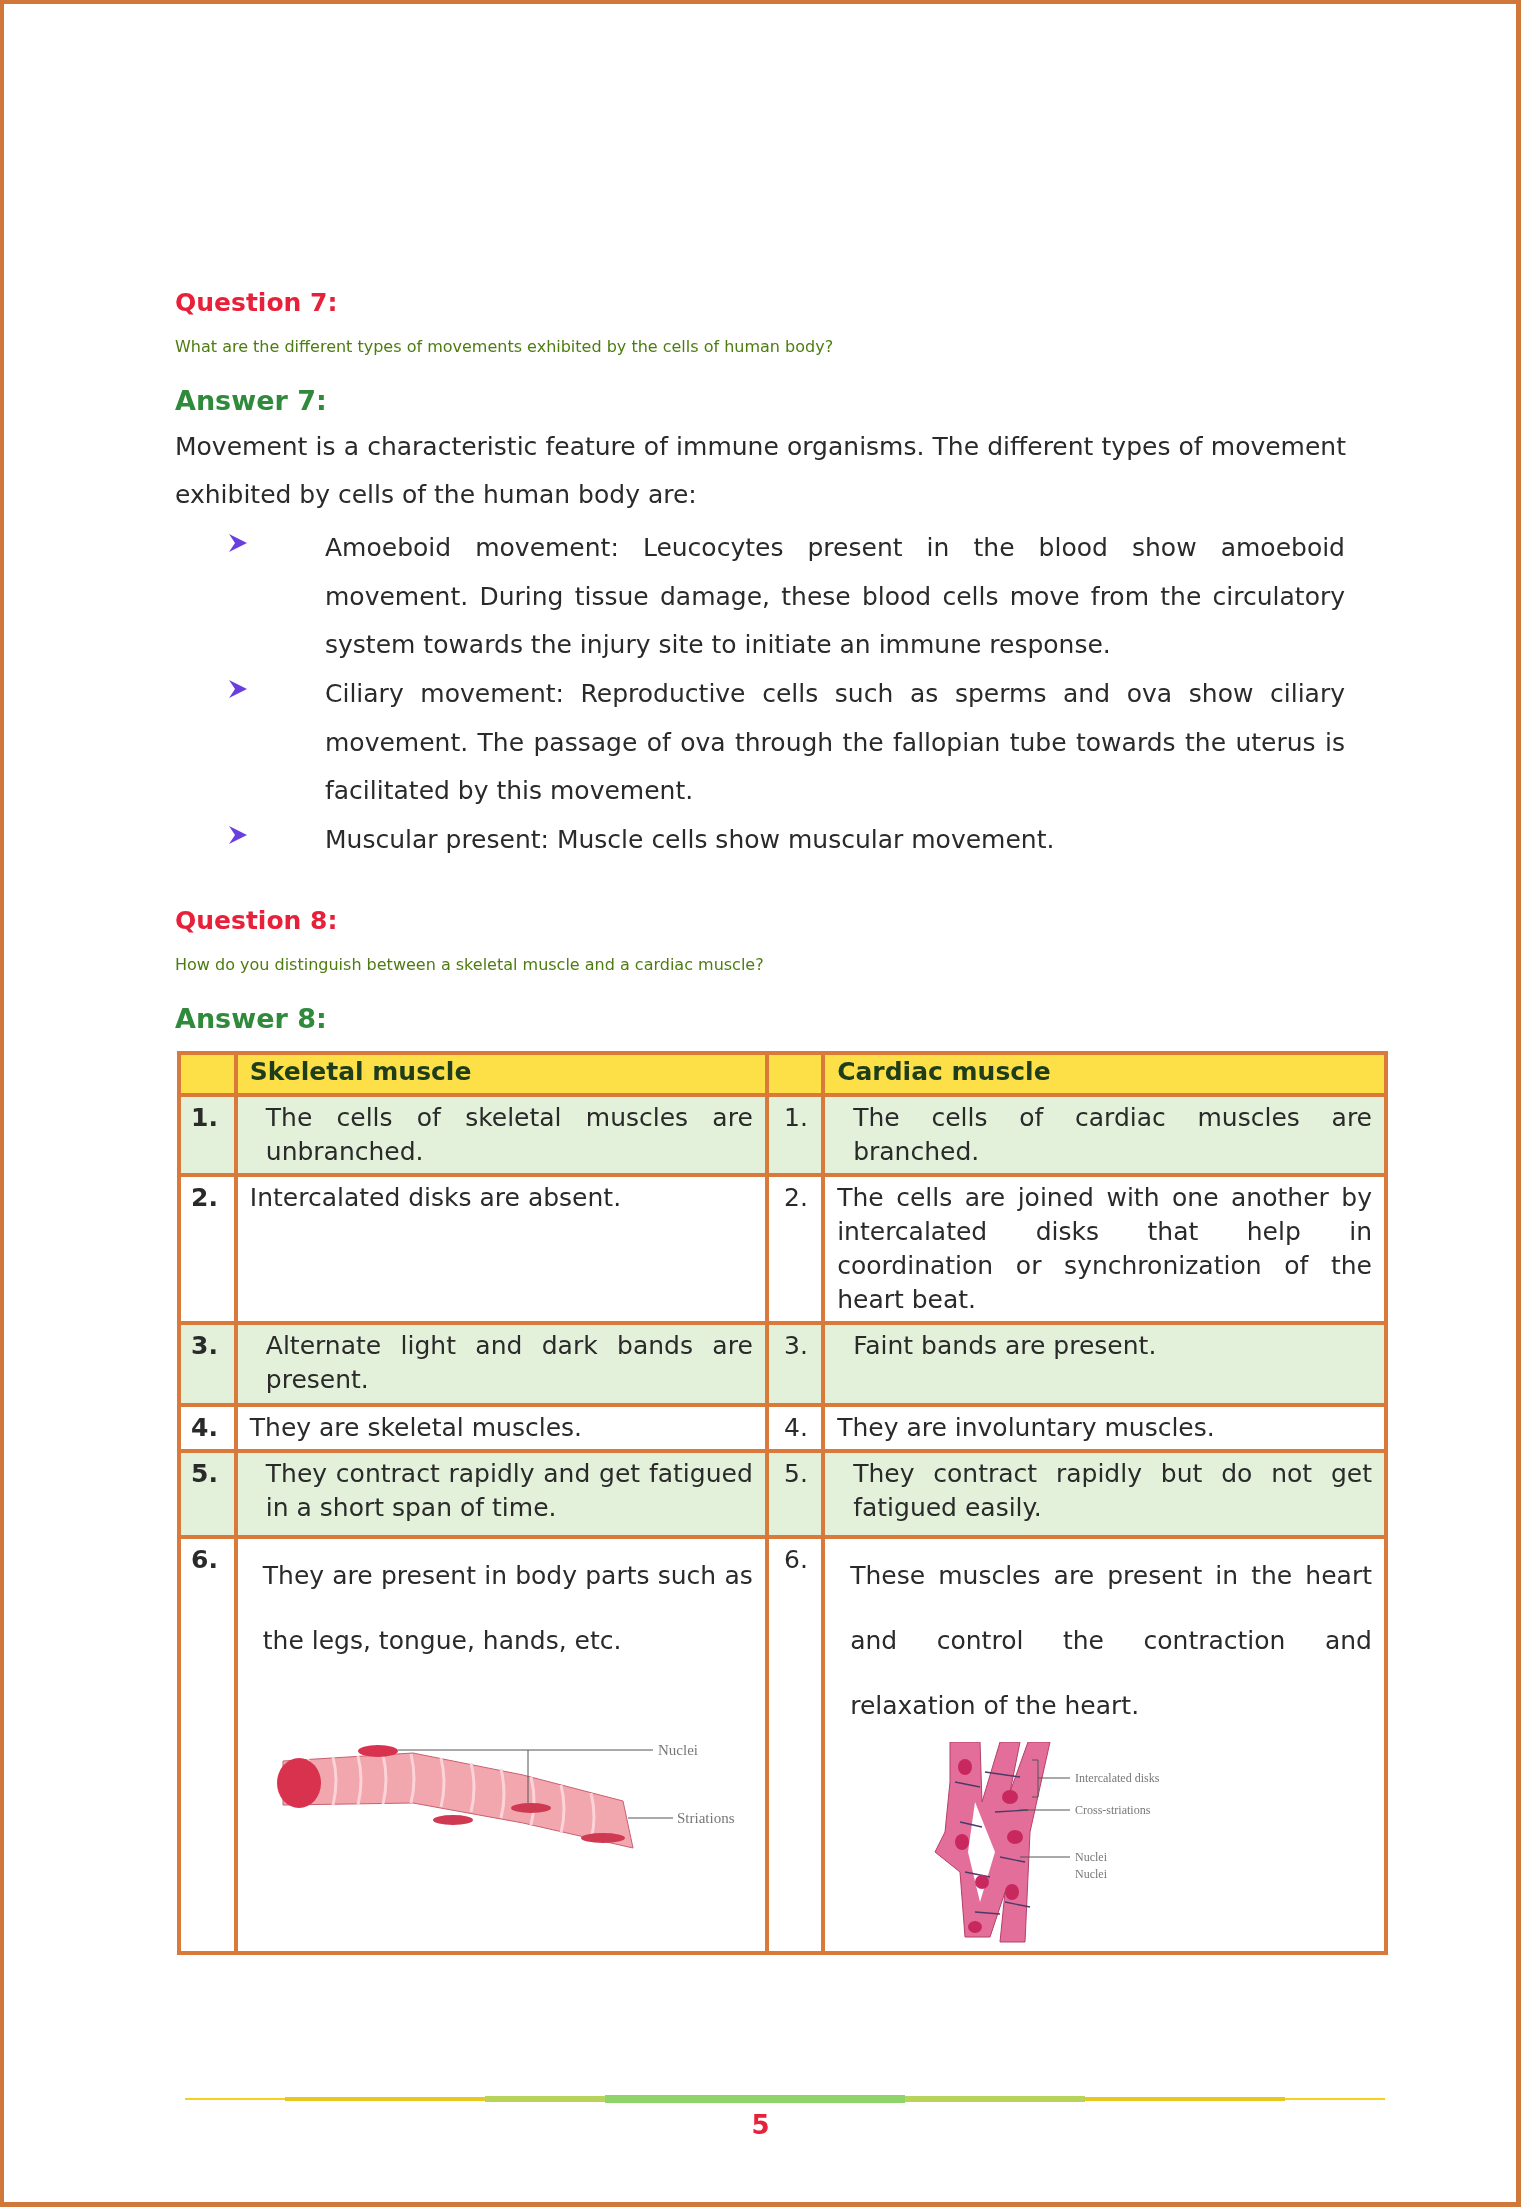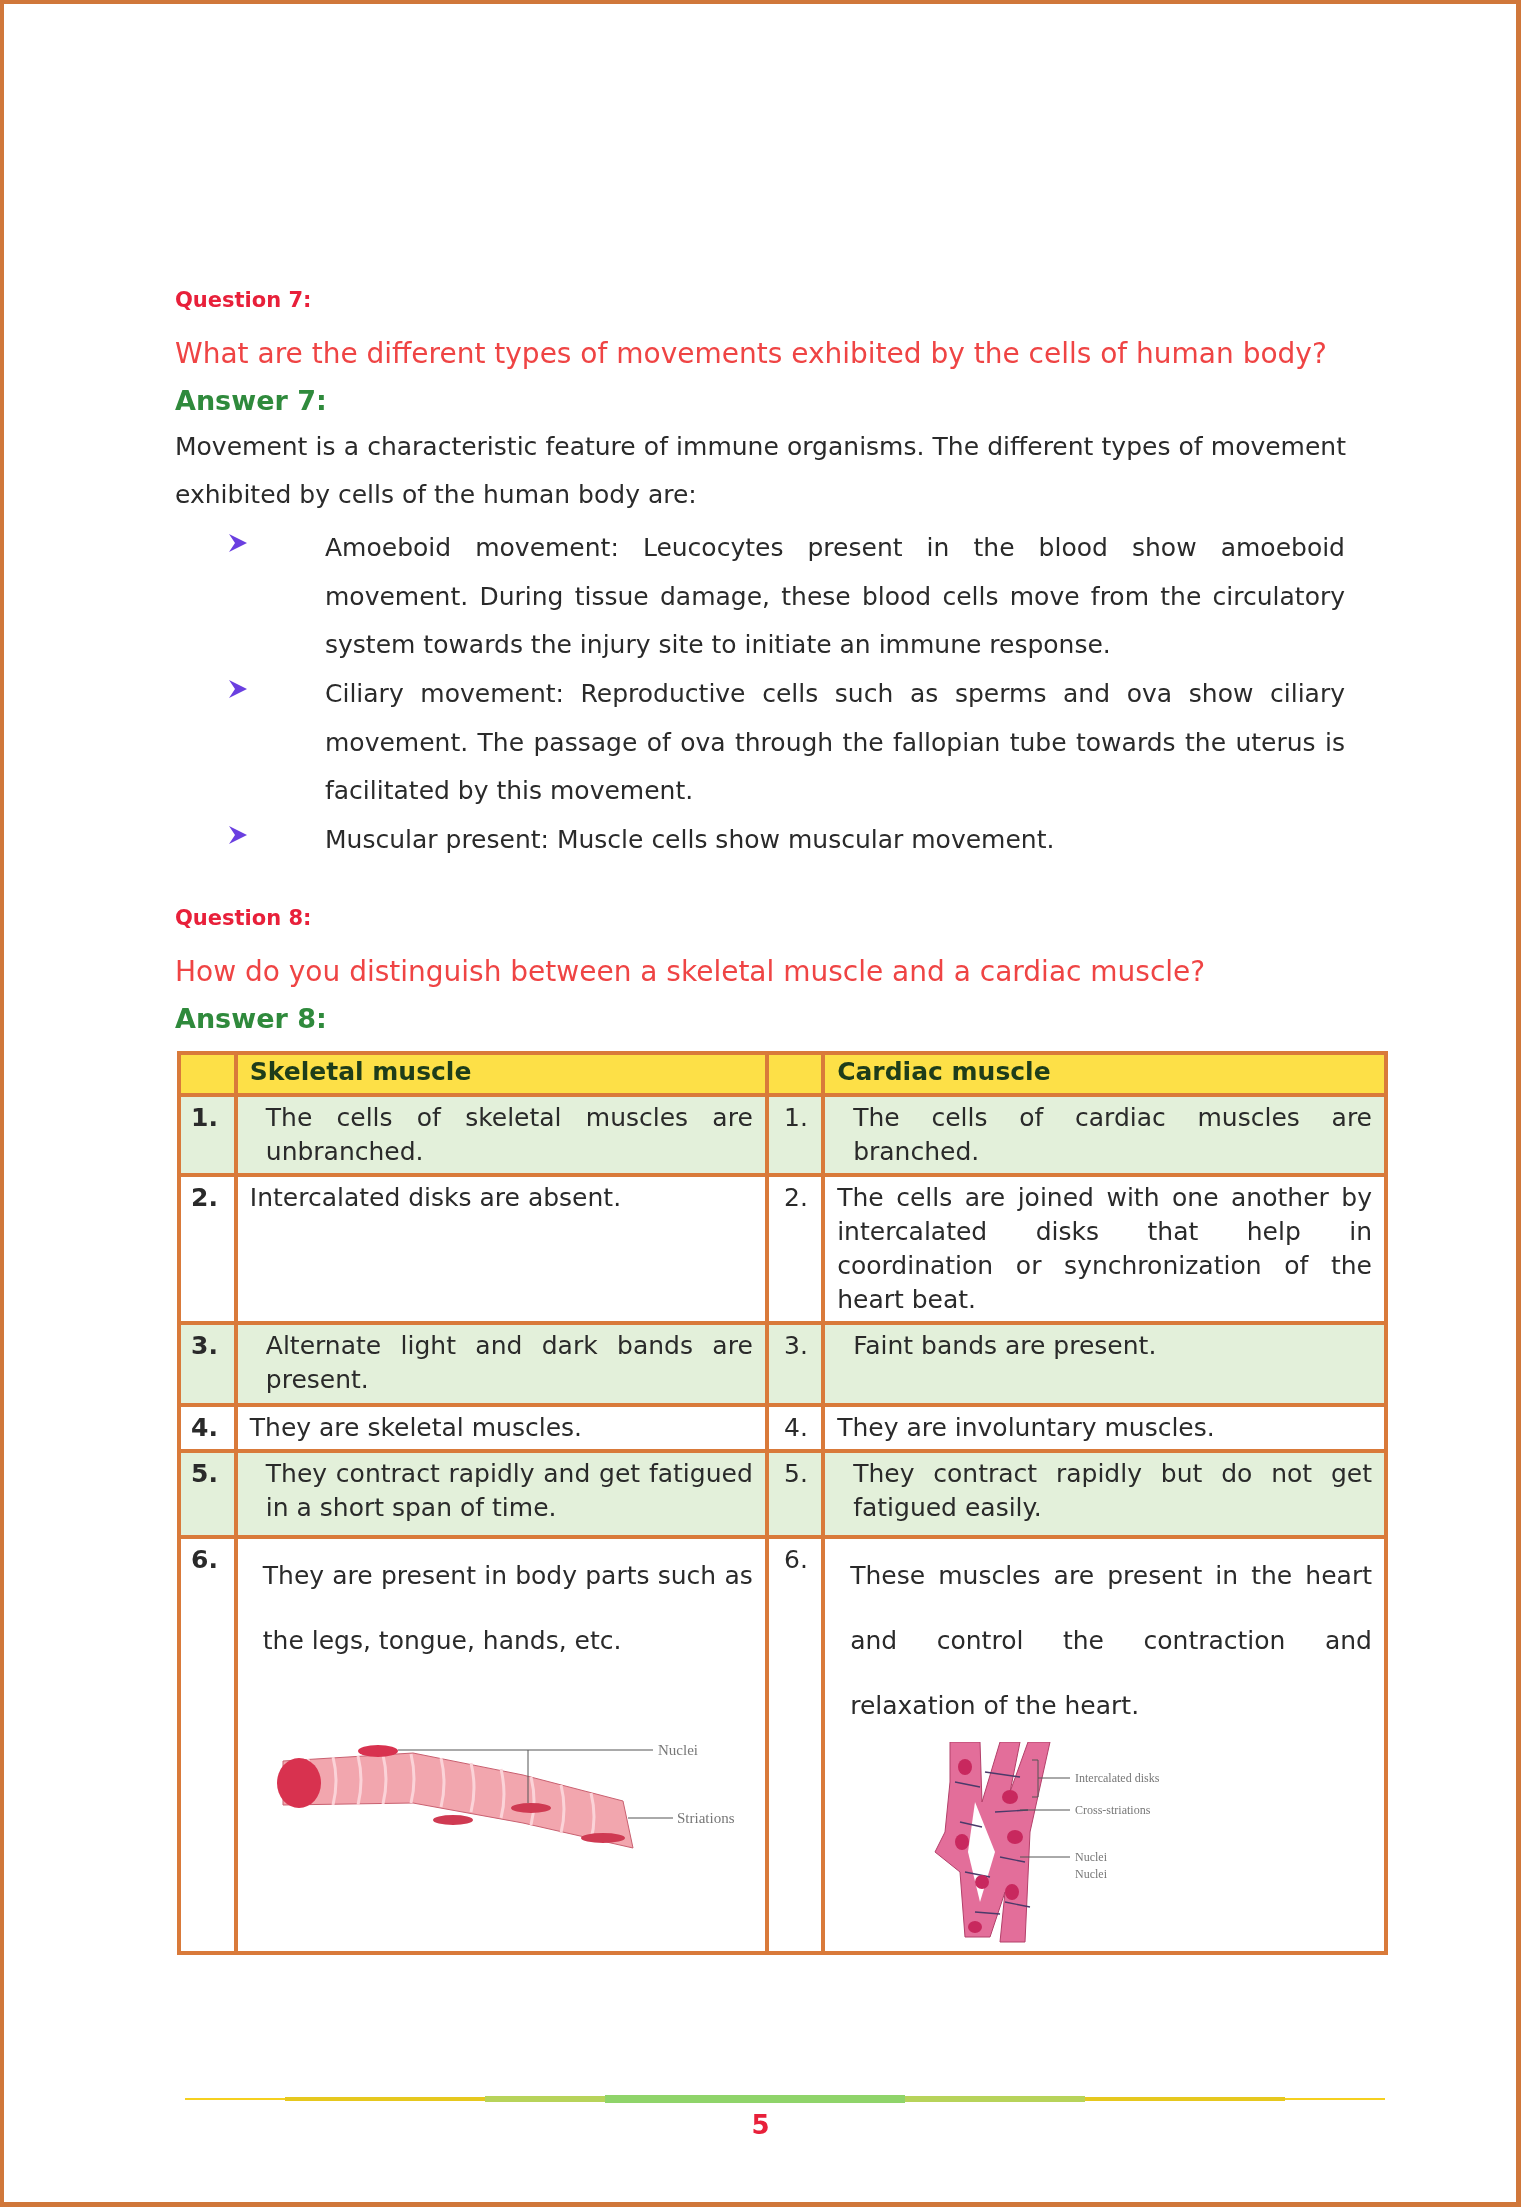--- a/index.html
+++ b/index.html
@@ -7,23 +7,23 @@
       width: 1521px; height: 2207px; position: relative; overflow: hidden;
       background: #ffffff;
       font-family: "DejaVu Sans", "Liberation Sans", sans-serif;
       color: #2a2a2a;
     }
     .page-border {
       position: absolute; left: 0; top: 0; width: 1521px; height: 2207px;
       box-sizing: border-box; border: 4px solid #d0773a; border-right-width: 5px; border-bottom-width: 5px;
     }
     .content { position: absolute; left: 175px; top: 0; width: 1170px; }
-    .q-label { position: absolute; font-weight: bold; font-size: 21px; color: #e8203a; left: 0; }
+    .q-label { position: absolute; font-weight: bold; font-size: 25px; color: #e8203a; left: 0; }
     .a-label { position: absolute; font-weight: bold; font-size: 27px; color: #2f8a3c; left: 0; }
-    .line-text { position: absolute; left: 0; font-size: 28px; color: #ef4444; white-space: nowrap; }
+    .line-text { position: absolute; left: 0; font-size: 16px; color: #4d7c0f; white-space: nowrap; }
     .para { position: absolute; left: 0; width: 1171px; font-size: 25px; line-height: 48px; text-align: justify; text-align-last: left; }
     .bullet { position: absolute; left: 52px; width: 1120px; font-size: 25px; }
     .bullet .arrow { position: absolute; left: 0; top: 8px; width: 22px; height: 22px; }
     .bullet .btext { position: absolute; left: 98px; width: 1020px; line-height: 48.5px; text-align: justify; text-align-last: left; }
 
     table.cmp {
       position: absolute; left: 177px; top: 1051px; width: 1211px;
       border-collapse: collapse; font-size: 25px; color: #2a2a2a;
     }
     table.cmp td, table.cmp th {

